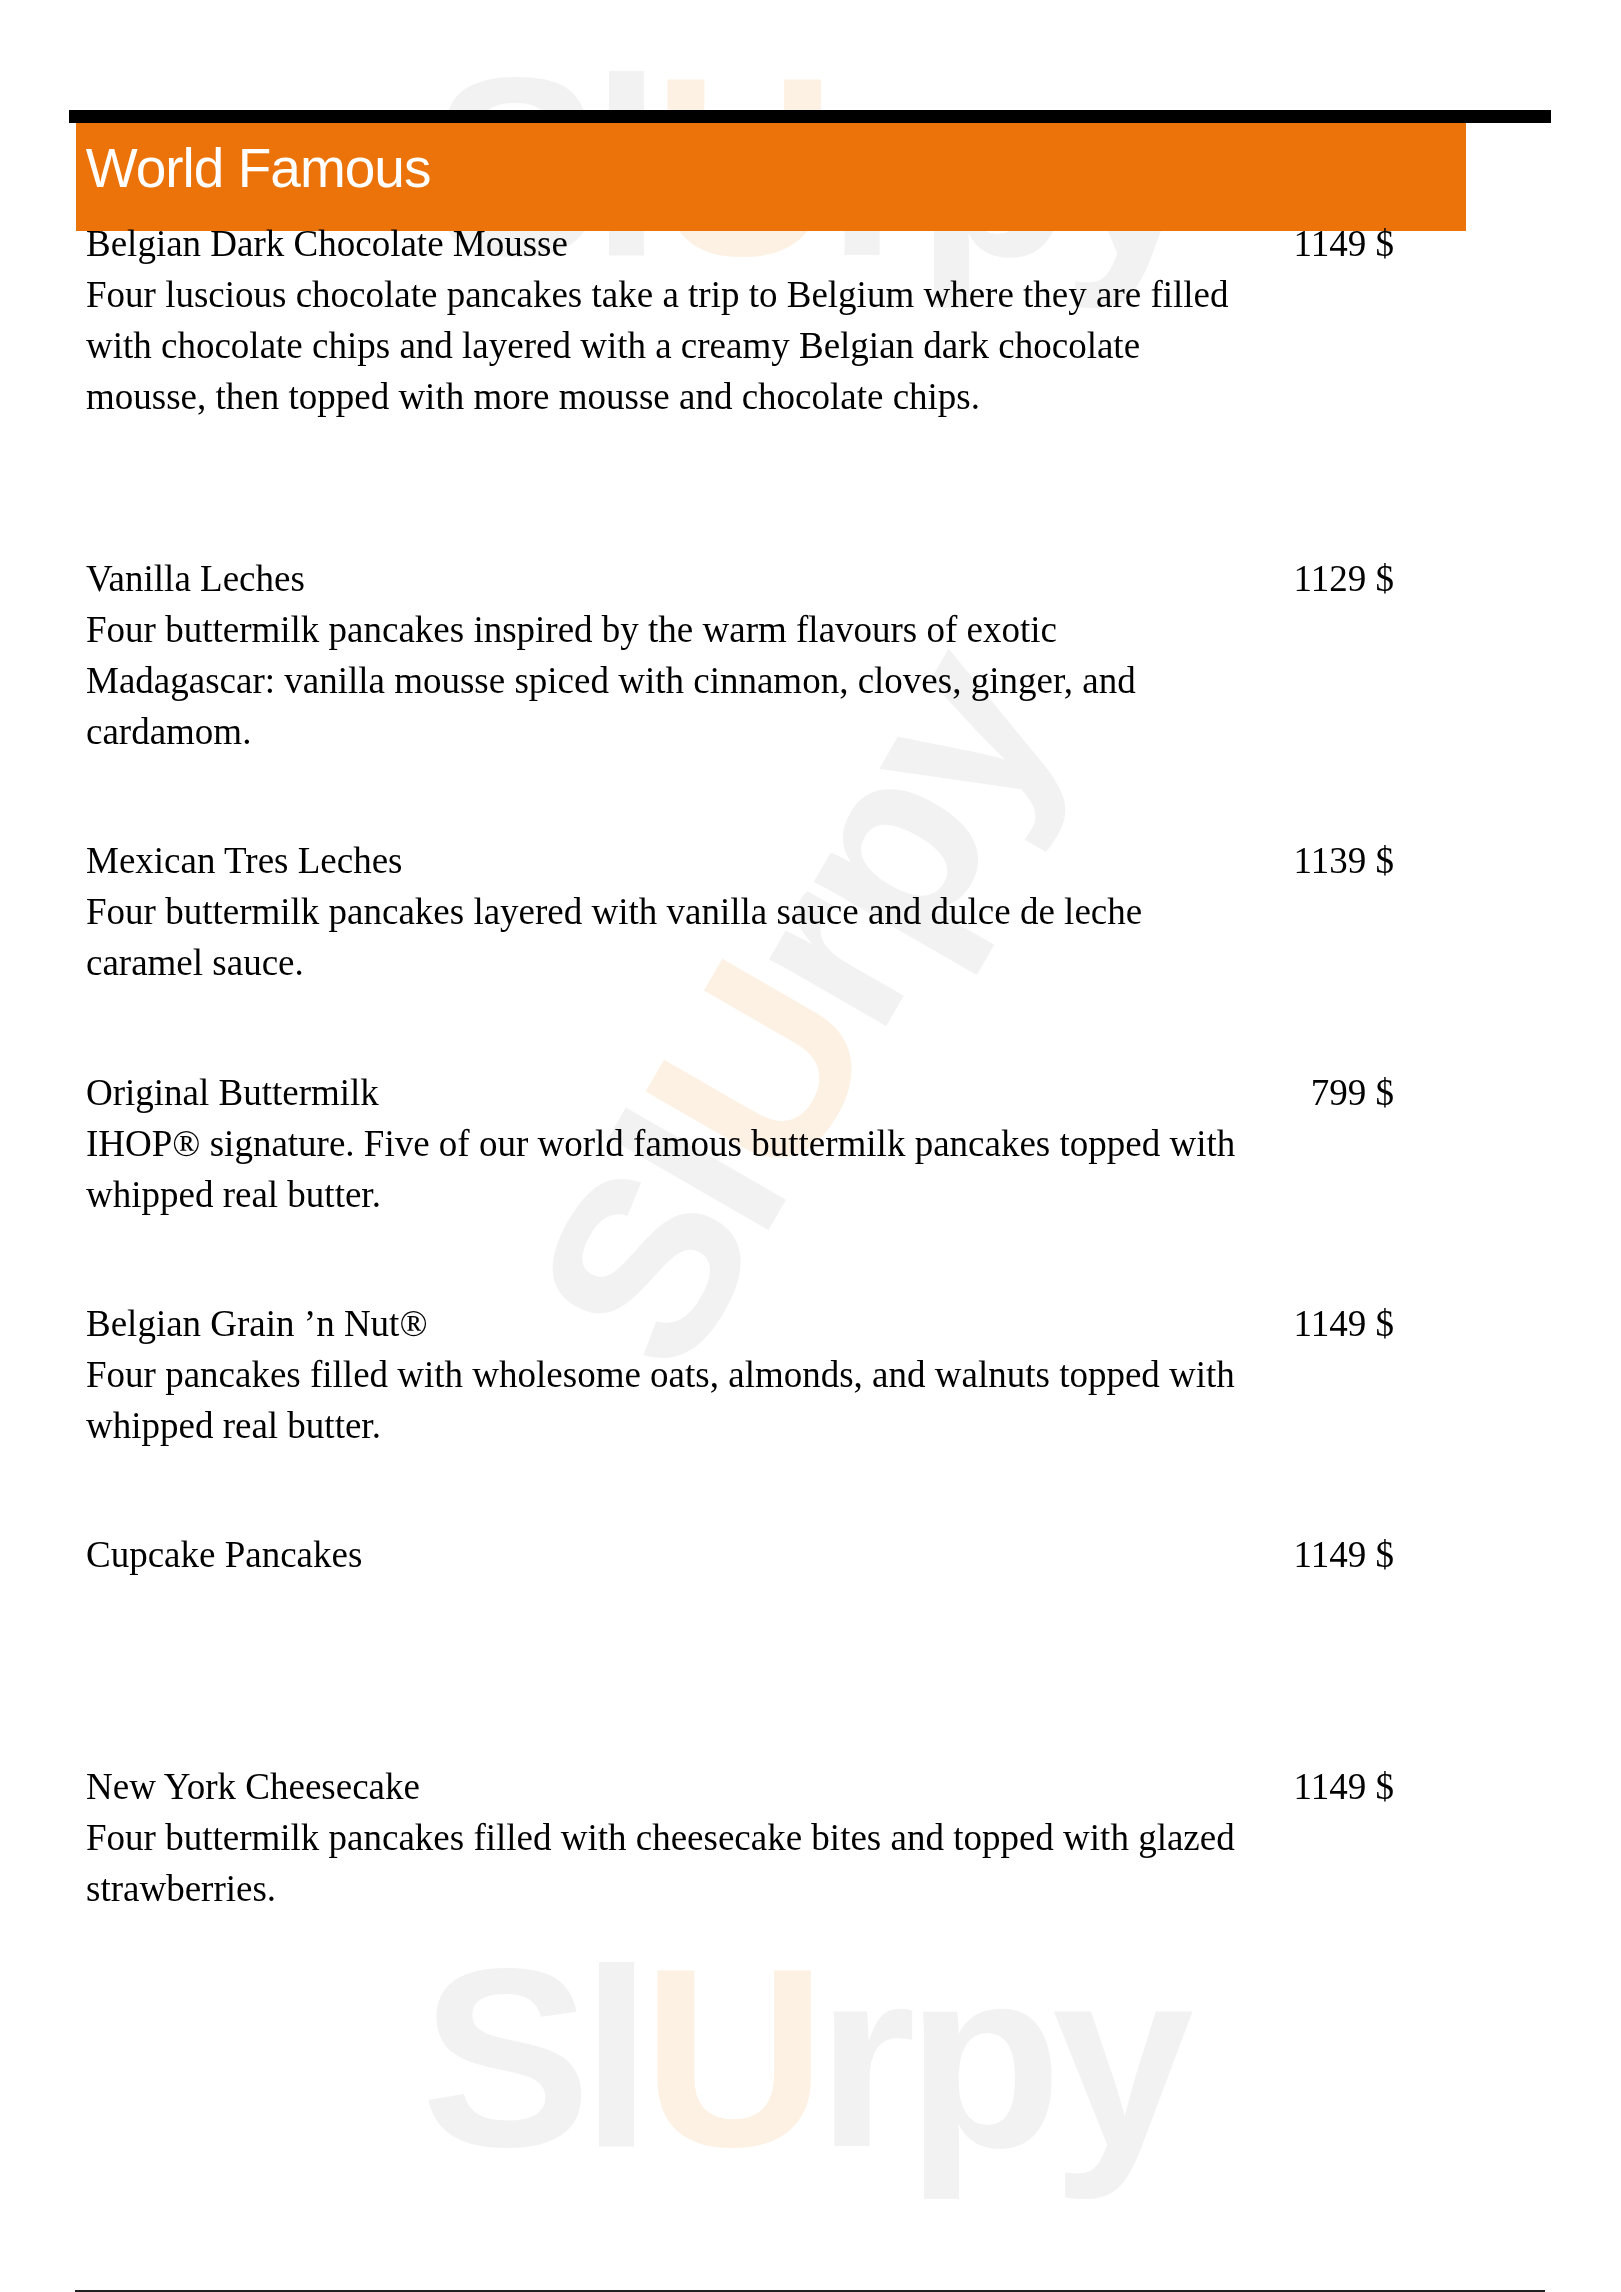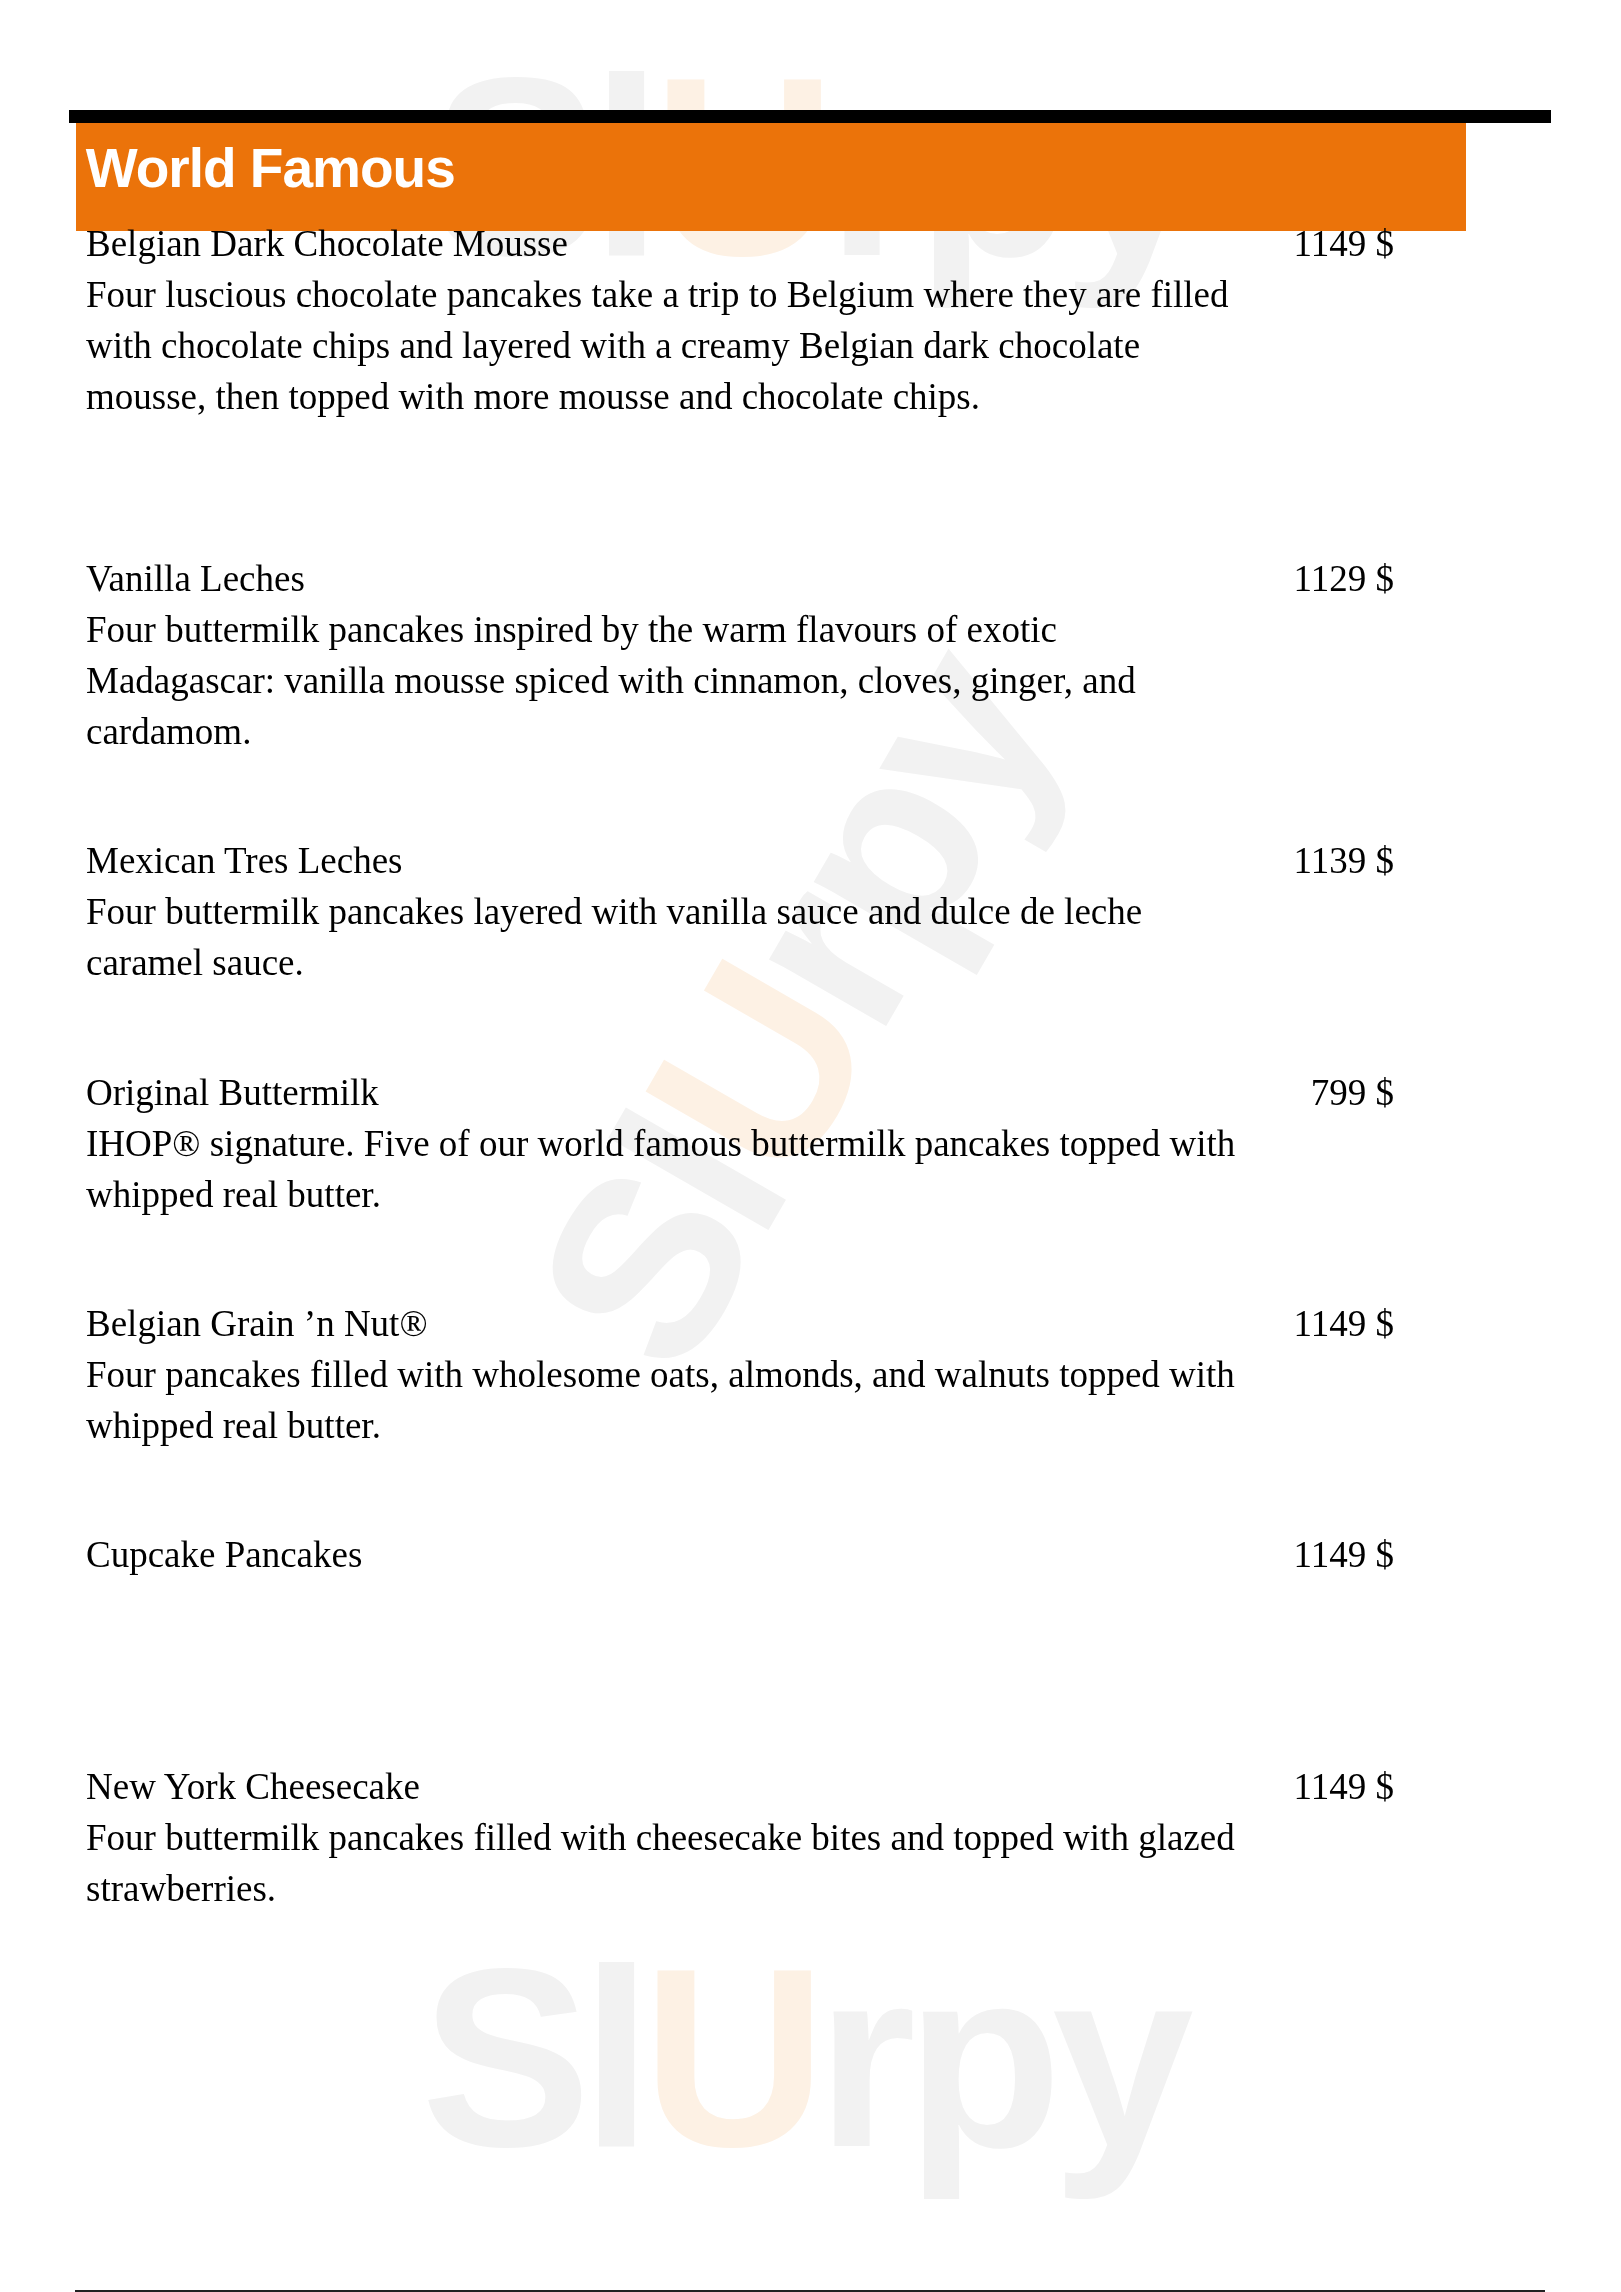--- a/index.html
+++ b/index.html
@@ -1,19 +1,19 @@
 <!DOCTYPE html>
 <html><head>
 <meta charset="utf-8">
 <style>
   html, body { margin:0; padding:0; background:#ffffff; }
   body { width:1621px; height:2293px; position:relative; overflow:hidden; font-family:"Liberation Serif", serif; color:#000; }
   .top-rule { position:absolute; left:69px; top:110px; width:1482px; height:12.7px; background:#000; }
   .section-header { position:absolute; left:76px; top:123px; width:1390px; height:108px; background:#eb730a; }
-  .section-title { position:absolute; left:9.8px; top:5.9px; font-family:"Liberation Sans", sans-serif; font-size:55px; color:#fff; line-height:78px; letter-spacing:-1px;font-weight:bold; }
+  .section-title { position:absolute; left:9.8px; top:5.9px; font-family:"Liberation Sans", sans-serif; font-size:55px; color:#fff; line-height:78px; letter-spacing:-1px; }
   .watermark { position:absolute; font-family:"Liberation Sans", sans-serif; font-weight:bold; font-size:255px; color:#f2f2f2; letter-spacing:-9.8px; pointer-events:none; z-index:0; }
   .watermark .u { color:#fdf1e4; }
   .wm1 { left:431px; top:19.6px; }
   .wm2 { left:412px; top:863px; transform:rotate(-60deg); transform-origin:center; }
   .wm3 { left:421px; top:1911px; }
   .items { position:absolute; left:86px; top:178px; width:1304px; z-index:1; }
   .item { position:absolute; left:0; width:1304px;margin-top:40px; }
   .item-name { font-size:37px; line-height:51px; height:51px; }
   .item-desc { font-size:37px; line-height:51px; width:1157px; }
   .item-price { position:absolute; right:-3.9px; top:0; font-size:37px; line-height:51px; }

